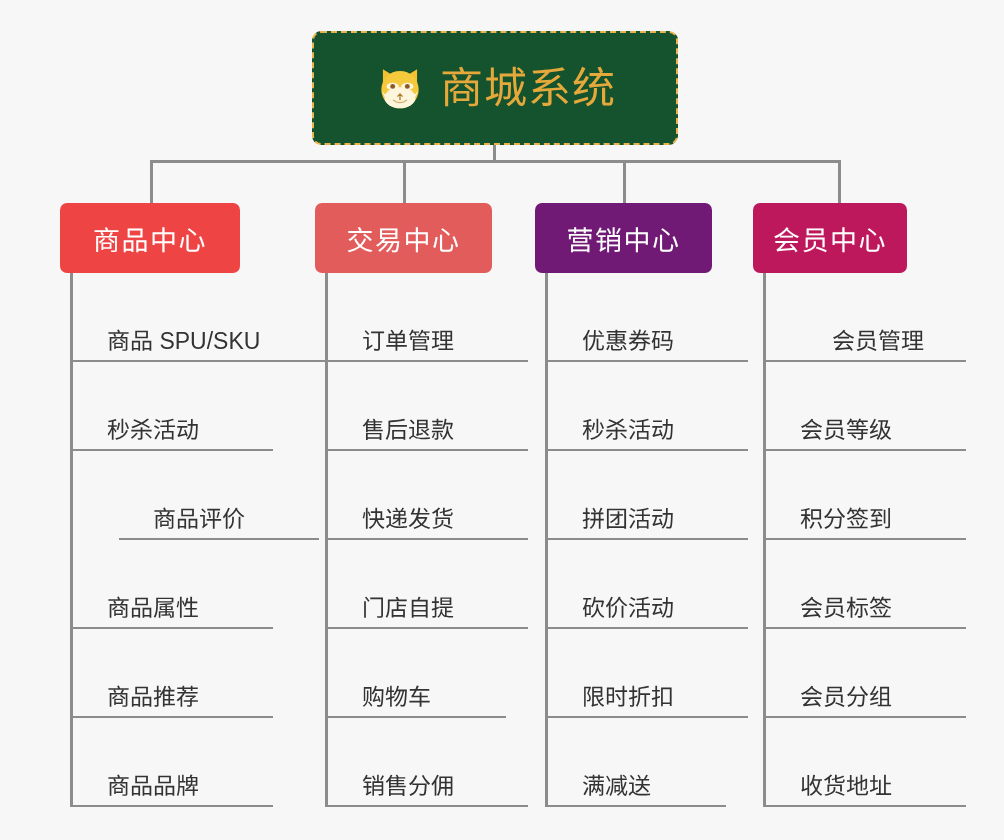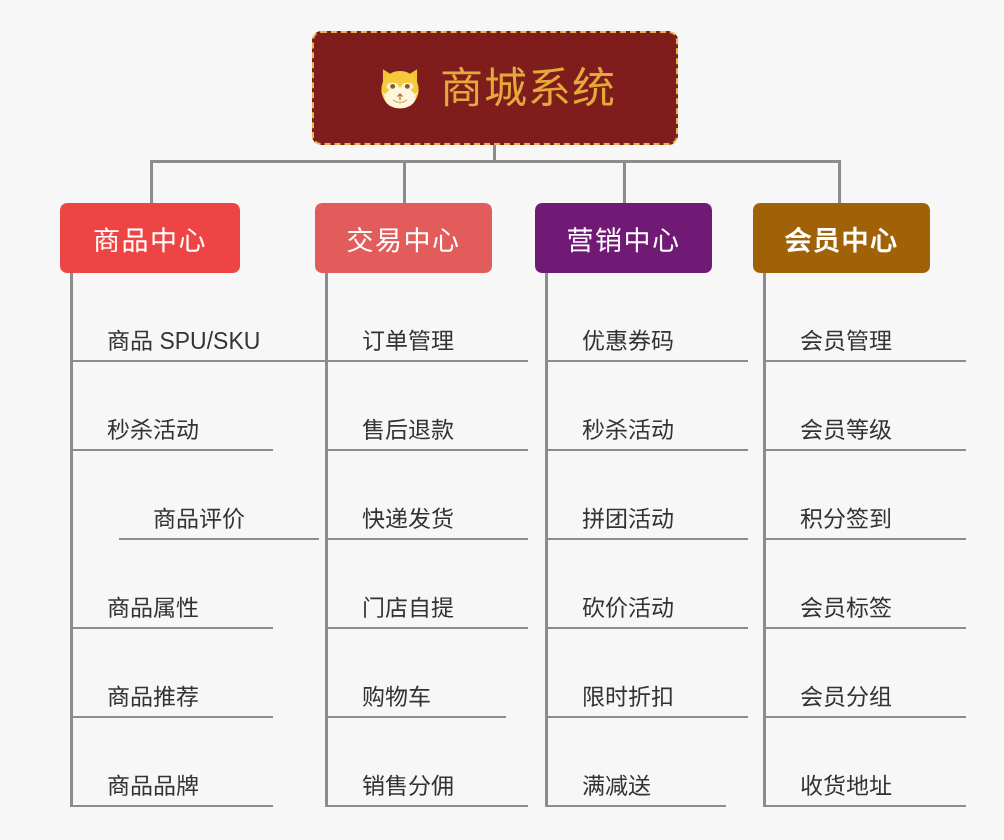--- a/index.html
+++ b/index.html
@@ -23,21 +23,21 @@
   }
 
   
   .root-node {
     position: absolute;
     left: 312px;
     top: 31px;
     width: 366px;
     height: 114px;
     box-sizing: border-box;
-    background: #7f1d1d;
+    background: #14532d;
     border: 2px dashed #E9B44C;
     border-radius: 9px;
     display: flex;
     align-items: center;
     justify-content: center;
     gap: 14px;
   }
   .root-icon {
     width: 52px;
     height: 52px;
@@ -229,27 +229,27 @@
           </li>
           <li class="leaf">
             <div class="leaf-inner" style="width: 156px;"><span class="leaf-label">限时折扣</span></div>
           </li>
           <li class="leaf">
             <div class="leaf-inner" style="width: 134px;"><span class="leaf-label">满减送</span></div>
           </li>
         </ul>
       </div>
       <div class="branch" style="left: 753px;">
-        <div class="branch-head" style="background: #a16207; width: 177px; font-weight: bold;">
+        <div class="branch-head" style="background: #be185d; width: 154px;">
           <span>会员中心</span>
         </div>
         <div class="trunk" style="height: 534px;"></div>
         <ul class="leaf-list">
           <li class="leaf">
-            <div class="leaf-inner" style="width: 156px;"><span class="leaf-label">会员管理</span></div>
+            <div class="leaf-inner" style="width: 156px; text-align: center;"><span class="leaf-label">会员管理</span></div>
           </li>
           <li class="leaf">
             <div class="leaf-inner" style="width: 156px;"><span class="leaf-label">会员等级</span></div>
           </li>
           <li class="leaf">
             <div class="leaf-inner" style="width: 156px;"><span class="leaf-label">积分签到</span></div>
           </li>
           <li class="leaf">
             <div class="leaf-inner" style="width: 156px;"><span class="leaf-label">会员标签</span></div>
           </li>

